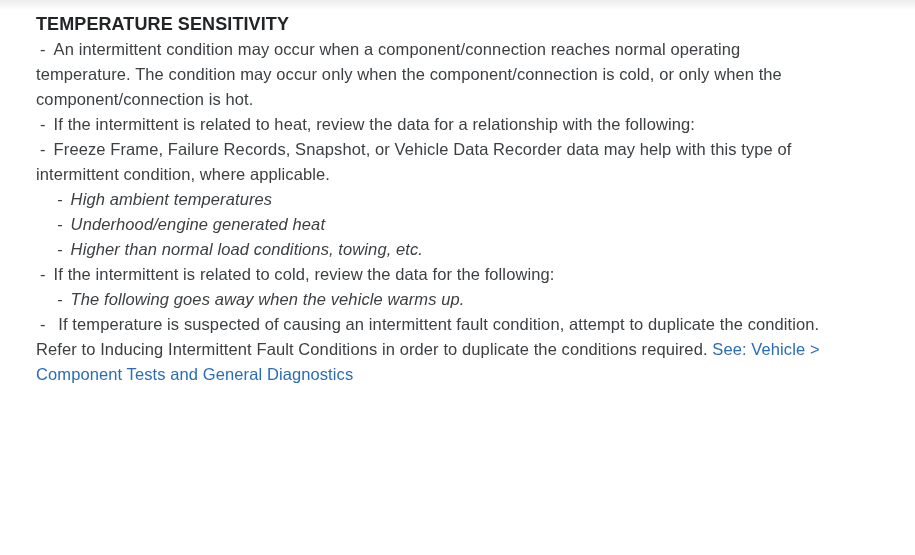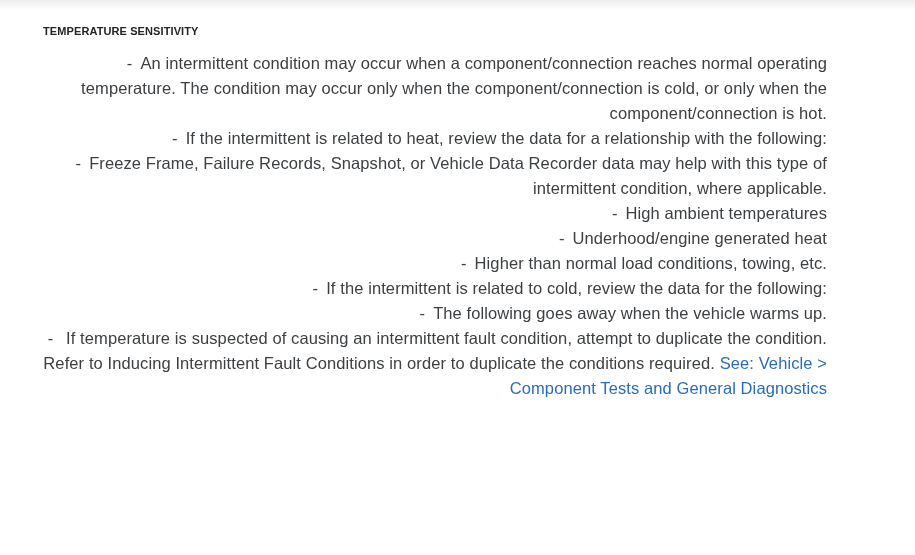--- a/index.html
+++ b/index.html
@@ -21,31 +21,30 @@
   .doc {
     padding: 2px 88px 0 36px;
     color: #3d4043;
     font-size: 16.5px;
     line-height: 25px;
     letter-spacing: 0.1px;
   }
   .heading {
     font-weight: 700;
     color: #222426;
-    font-size: 11px;
+    font-size: 18px;
     line-height: 25px;
-    margin: 7px;
+    margin: 0;
   }
   p.bullet {
     margin: 0;
     max-width: 800px;
-    text-align: right;
   }
   p.level1 { text-indent: 4px; }
-  p.level2 { text-indent: 21px; }
+  p.level2 { text-indent: 21px; font-style: italic; }
   p.bullet::before {
     content: "-";
     padding-right: 8px;
     color: #3d4043;
   }
   a.ref-link {
     color: #2a6cb5;
     text-decoration: none;
     cursor: pointer;
   }

